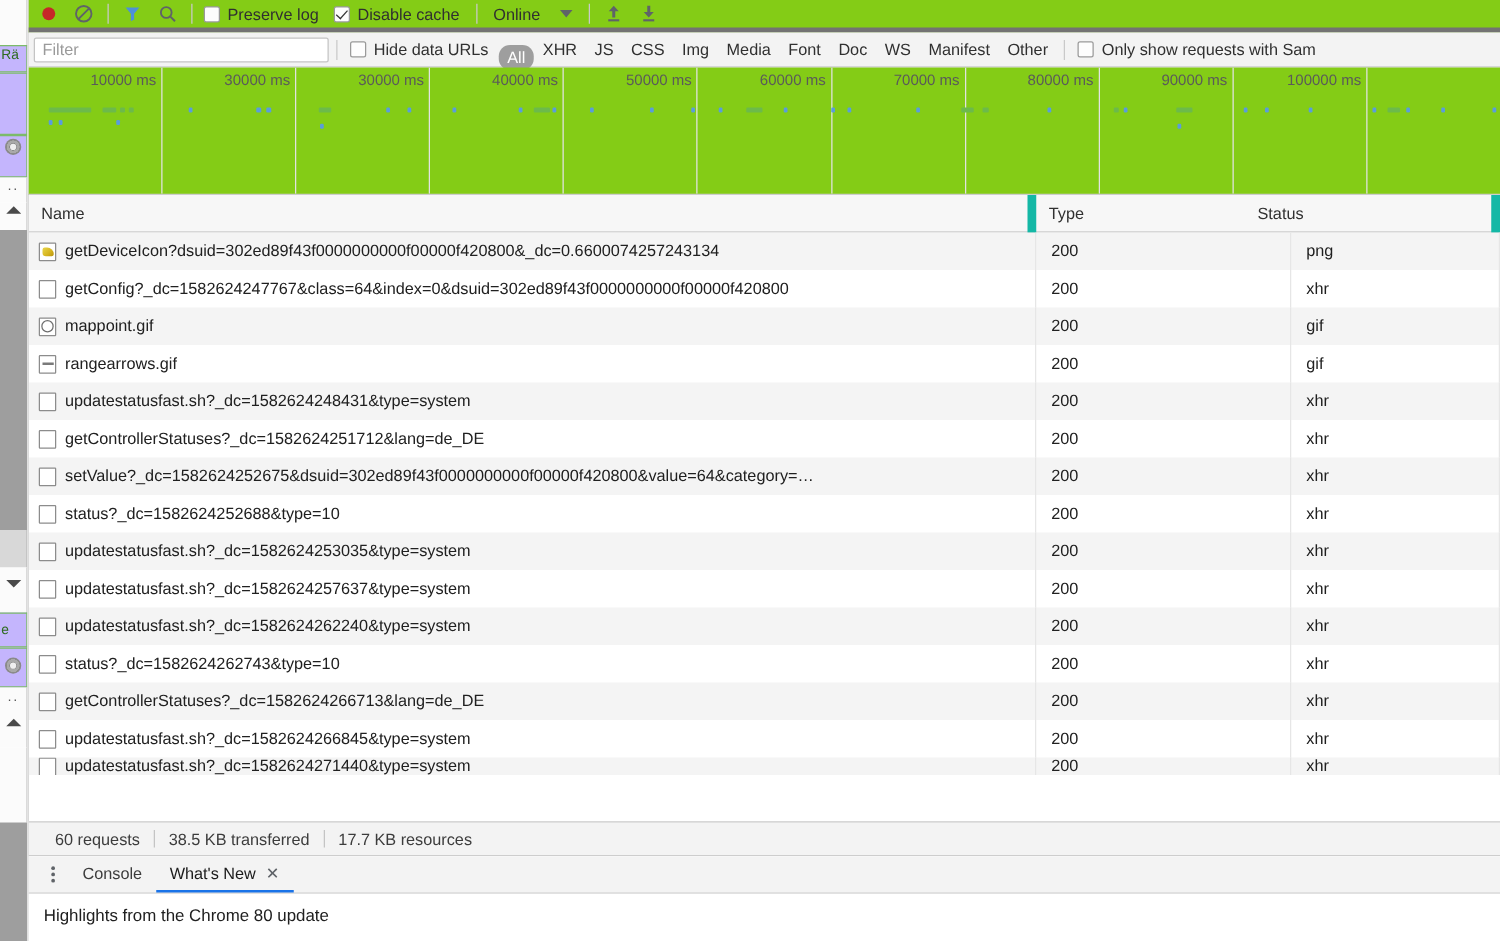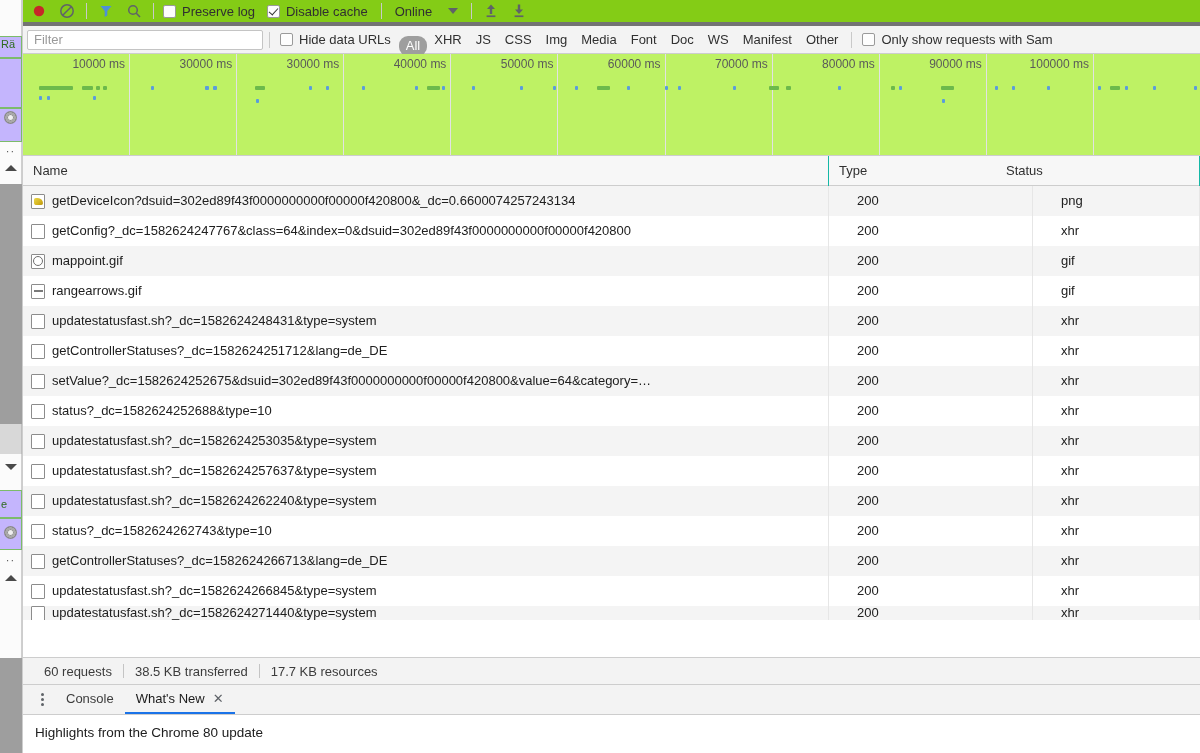--- a/index.html
+++ b/index.html
@@ -102,21 +102,21 @@
   .ftype {
     font-size: 13px; color: #303030; padding: 2px 7px; border-radius: 9px;
     cursor: pointer; white-space: nowrap; line-height: 16px;
   }
   .ftype.active { background: #9e9e9e; color: #fff; margin-top: 12px; }
   .vsep { width: 1px; height: 16px; background: #c9c9c9; margin: 0 6px; }
 
   
   .overview {
     height: 102px; min-height: 102px; position: relative;
-    background: #bef264; border-bottom: 1px solid #cdcdcd; overflow: hidden;
+    background: #84cc16; border-bottom: 1px solid #cdcdcd; overflow: hidden;
   }
   .ov-grid { position: absolute; inset: 0; display: flex; }
   .ov-cell {
     flex: 1 1 0; border-right: 1px solid #e2e2e2; position: relative;
   }
   .ov-cell:last-child { border-right: none; }
   .ov-label {
     position: absolute; right: 4px; top: 3px; font-size: 12px; color: #5a5a5a;
     white-space: nowrap;
   }
@@ -127,36 +127,36 @@
   .bar.g { background: #6cba4b; }
   .bar.b { background: #5a9ddb; }
 
   
   .net-wrap { flex: 1 1 auto; display: flex; flex-direction: column; overflow: hidden; }
   .net-header {
     display: flex; height: 30px; min-height: 30px; align-items: center;
     background: #f7f7f7; border-bottom: 1px solid #cdcdcd; font-size: 13px; color: #303030;
   }
   .th {
-    padding: 0 10px; height: 30px; line-height: 30px; border-right: 1px solid #14b8a6;
+    padding: 0 10px; height: 30px; line-height: 30px; border-right: 7px solid #14b8a6;
     cursor: pointer; overflow: hidden; white-space: nowrap;
   }
   .col-name   { width: 806px; flex: none; }
   .col-status { width: 204px; flex: none; }
   .col-type   { flex: 1 1 auto; border-right: none; }
 
   .net-rows { flex: 1 1 auto; overflow: hidden; position: relative; }
   .net-row {
     display: flex; height: 30px; min-height: 30px; align-items: center;
     font-size: 13px; color: #202020; cursor: pointer;
   }
   .net-row.odd { background: #f4f4f4; }
   .net-row.even { background: #ffffff; }
   .td {
-    padding: 0 28px; height: 30px; line-height: 30px; overflow: hidden;
+    padding: 0 12px; height: 30px; line-height: 30px; overflow: hidden;
     white-space: nowrap; text-overflow: ellipsis; border-right: 1px solid #e6e6e6;
   }
   .td.col-name { display: flex; align-items: center; gap: 7px; padding-left: 8px; }
   .nm-text { overflow: hidden; white-space: nowrap; text-overflow: ellipsis; }
 
   .ricon { width: 14px; height: 15px; flex: none; position: relative; }
   .ricon.doc {
     border: 1px solid #8c8c8c; background: #fff; border-radius: 1px;
   }
   .ricon.img {

